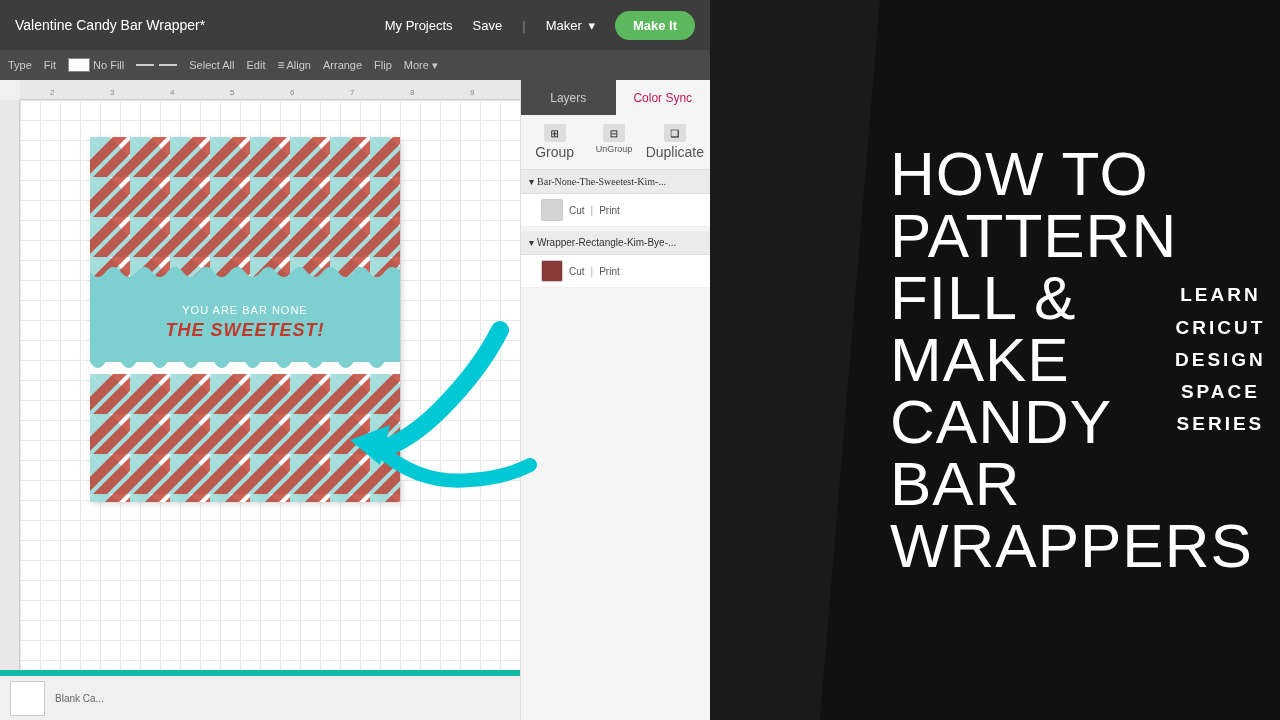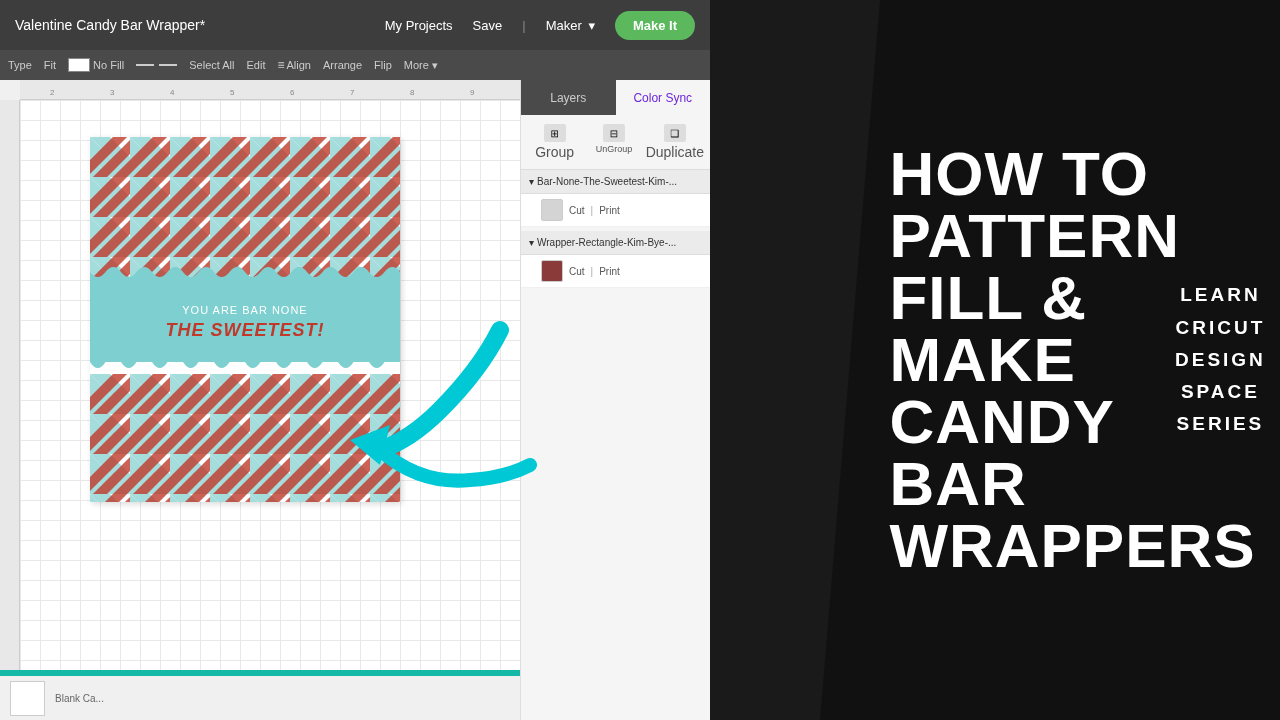--- a/index.html
+++ b/index.html
@@ -211,21 +211,21 @@
       </div>
 
     </div>
 
     <div id="right-sidebar" style="width:190px;background:#f5f5f5;display:flex;flex-direction:column;border-left:1px solid #ddd;flex-shrink:0;">
 
       <div style="display:flex;background:#4a4a4a;height:35px;">
         <div style="flex:1;display:flex;align-items:center;justify-content:center;color:#ccc;font-size:12px;cursor:pointer;">
           <span>Layers</span>
         </div>
-        <div style="flex:1;display:flex;align-items:center;justify-content:center;background:#f5f5f5;color:#6d28d9;font-size:12px;cursor:pointer;text-align:center;">
+        <div style="flex:1;display:flex;align-items:center;justify-content:center;background:#f5f5f5;color:#be185d;font-size:12px;cursor:pointer;text-align:center;">
           <span>Color Sync</span>
         </div>
       </div>
 
       <div style="display:flex;padding:6px;gap:4px;background:#f5f5f5;border-bottom:1px solid #ddd;">
         <div style="flex:1;display:flex;flex-direction:column;align-items:center;gap:2px;cursor:pointer;padding:3px 0;">
           <div style="width:22px;height:18px;background:#ddd;border-radius:2px;display:flex;align-items:center;justify-content:center;font-size:10px;">⊞</div>
           <span style="font-size:14px;color:#555;text-align:center;">Group</span>
         </div>
         <div style="flex:1;display:flex;flex-direction:column;align-items:center;gap:2px;cursor:pointer;padding:3px 0;">
@@ -236,21 +236,21 @@
           <div style="width:22px;height:18px;background:#ddd;border-radius:2px;display:flex;align-items:center;justify-content:center;font-size:10px;">❑</div>
           <span style="font-size:14px;color:#555;">Duplicate</span>
         </div>
       </div>
 
       <div style="flex:1;overflow-y:auto;">
 
         <div>
           <div style="display:flex;align-items:center;padding:6px 8px;background:#ebebeb;font-size:10px;color:#333;cursor:pointer;gap:3px;border-bottom:1px solid #ddd;">
             <span>▾</span>
-            <span style="overflow:hidden;text-overflow:ellipsis;white-space:nowrap;flex:1;">Bar-None-The-Sweetest-Kim-...</span>
+            <span style="overflow:hidden;text-overflow:ellipsis;white-space:nowrap;flex:1;font-family:Liberation Serif, serif;">Bar-None-The-Sweetest-Kim-...</span>
           </div>
           <div style="display:flex;align-items:center;padding:5px 8px 5px 20px;gap:6px;background:white;border-bottom:1px solid #f0f0f0;">
             <div style="width:22px;height:22px;background:#d4d4d4;border:1px solid #ccc;border-radius:2px;flex-shrink:0;"></div>
             <span style="font-size:10px;color:#555;cursor:pointer;">Cut</span>
             <span style="color:#aaa;font-size:10px;">|</span>
             <span style="font-size:10px;color:#555;cursor:pointer;">Print</span>
           </div>
         </div>
 
         <div>
@@ -281,21 +281,21 @@
       <div>CRICUT</div>
       <div>DESIGN</div>
       <div>SPACE</div>
       <div>SERIES</div>
     </div>
   </div>
 
   <div style="position:absolute;top:0;right:0;width:460px;height:720px;background:#111;
            clip-path:polygon(60px 0, 100% 0, 100% 100%, 0 100%);
            display:flex;align-items:center;justify-content:center;">
-    <div style="color:white;font-size:62px;font-weight:700;text-transform:uppercase;
+    <div style="color:white;font-size:62px;font-weight:400;text-transform:uppercase;
              line-height:1.0;letter-spacing:1px;text-align:left;padding:0 25px 0 70px;">
       <div>HOW TO</div>
       <div>PATTERN</div>
       <div>FILL &amp;</div>
       <div>MAKE</div>
       <div>CANDY BAR</div>
       <div>WRAPPERS</div>
     </div>
   </div>
 

